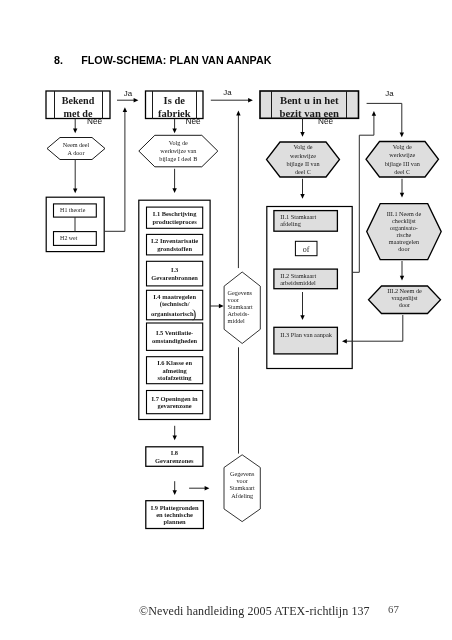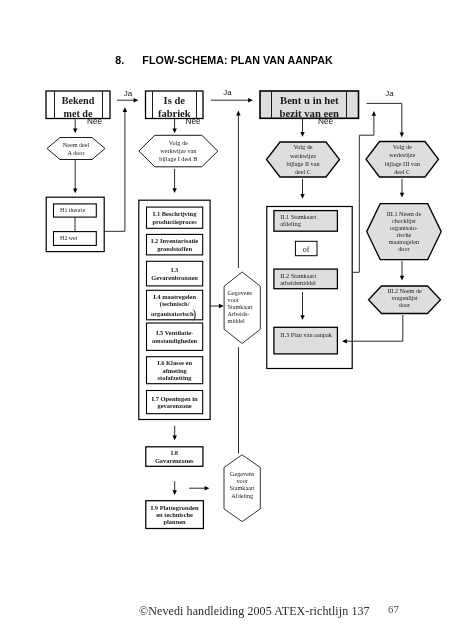--- a/index.html
+++ b/index.html
@@ -3,21 +3,21 @@
 <meta charset="utf-8">
 <style>
   html,body{margin:0;padding:0;background:#fff;}
   body{width:452px;height:640px;position:relative;overflow:hidden;-webkit-font-smoothing:antialiased;
        font-family:"Liberation Serif",serif;}
   #page{position:absolute;left:0;top:0;width:452px;height:640px;}
 
   .title{position:absolute;left:54px;top:53.5px;width:340px;
          font-family:"Liberation Sans",sans-serif;font-weight:bold;
          font-size:10.7px;line-height:12.2px;color:#000;letter-spacing:.05px;}
-  .title>div{white-space:pre;text-align:center;}
+  .title>div{white-space:pre;}
 
   .footer{position:absolute;left:139px;top:603.5px;
           font-family:Liberation Serif, serif;font-size:12px;color:#2b2b2b;
           letter-spacing:.1px;white-space:nowrap;}
   .pagenum{position:absolute;left:388px;top:602.5px;
            font-family:"Liberation Serif",serif;font-size:10.8px;color:#4a4a4a;}
 
   svg.flow{position:absolute;left:0;top:0;width:452px;height:640px;
            shape-rendering:geometricPrecision;-webkit-font-smoothing:antialiased;}
   svg text{-webkit-font-smoothing:antialiased;}

